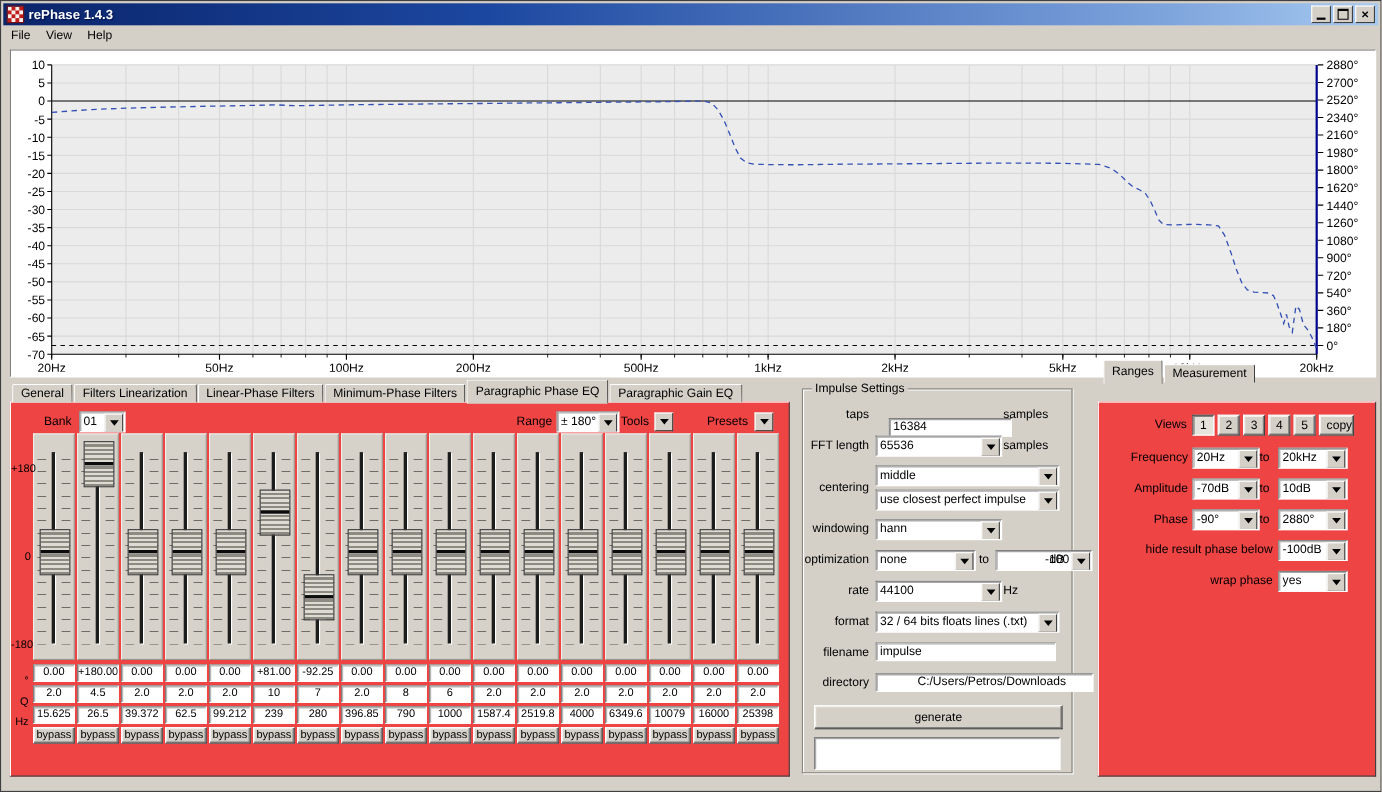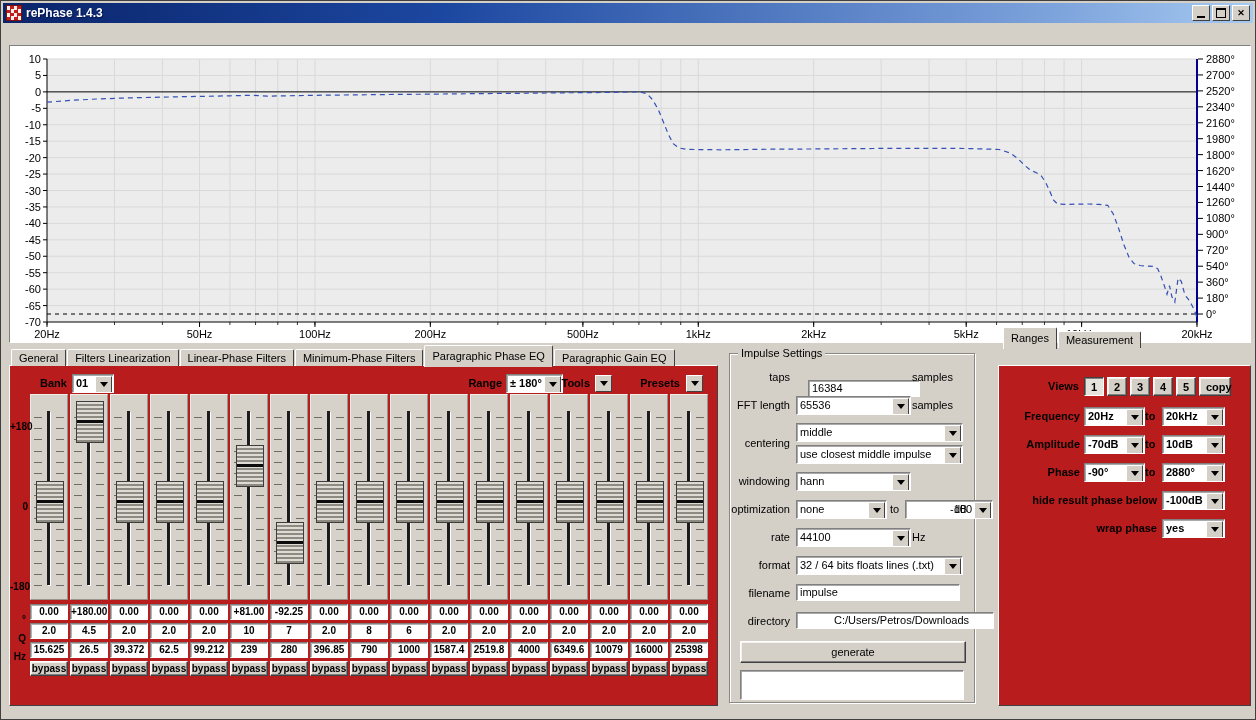--- a/index.html
+++ b/index.html
@@ -29,21 +29,21 @@
   .chart-widget{position:absolute;left:8px;top:44px;width:1240px;height:296px;background:#fff;
     border:1px solid;border-color:#808080 #fff #fff #808080;}
   .chart-widget svg{display:block;}
 
   
   .tabstrip{position:absolute;display:flex;align-items:flex-end;height:21px;z-index:3;}
   .tab{height:15px;padding:1px 7px 0;background:#d4d0c8;border:1px solid;border-color:#fff #404040 #d4d0c8 #fff;
     border-bottom:none;margin-right:1px;border-radius:2px 2px 0 0;line-height:15px;}
   .tab.active{height:19px;line-height:18px;position:relative;z-index:4;margin-bottom:-1px;padding-bottom:1px;}
 
-  .panel{position:absolute;background:#b91c1c;border:1px solid;border-color:#fff #404040 #404040 #fff;font-weight:bold;}
+  .panel{position:absolute;background:#ef4444;border:1px solid;border-color:#fff #404040 #404040 #fff;}
 
   
   .lbl{position:absolute;line-height:19px;white-space:nowrap;}
   .r{text-align:right;}
   .field,.combo{position:absolute;background:#fff;border:1px solid;border-color:#808080 #fff #fff #808080;
     box-shadow:inset 1px 1px 0 rgba(64,64,64,.45);height:17px;font:inherit;padding:0 3px;line-height:17px;white-space:nowrap;overflow:hidden;}
   input.field{padding:1px 3px;height:13px;line-height:13px;}
   .combo{padding-right:18px;}
   .combo .arrow,.dropbtn{position:absolute;right:1px;top:1px;width:15px;height:15px;background:#d4d0c8;
     border:1px solid;border-color:#fff #404040 #404040 #fff;display:flex;align-items:center;justify-content:center;}
@@ -91,20 +91,25 @@
         <div class="glyph-min"></div>
       </div>
     <div class="tb-btn">
         <div class="glyph-max"></div>
       </div>
     <div class="tb-btn">
         <div class="glyph-x">✕</div>
       </div>
   </div>
 
+  <div class="menubar">
+      <span class="menu-item">File</span>
+      <span class="menu-item">View</span>
+      <span class="menu-item">Help</span>
+    </div>
 
   <div class="chart-widget">
     <svg id="chart-svg" width="1236" height="292" style="font-family: &quot;Liberation Sans&quot;, sans-serif;">
         <rect x="37" y="13" width="1150" height="263" fill="#ececec"></rect>
         <line x1="37" y1="276" x2="37" y2="279" stroke="#333"></line>
         <line x1="104.50164930467781" y1="13" x2="104.50164930467781" y2="276" stroke="#d9d9d9" stroke-width="1"></line>
         <line x1="104.50164930467781" y1="276" x2="104.50164930467781" y2="279" stroke="#333"></line>
         <line x1="152.39483167119278" y1="13" x2="152.39483167119278" y2="276" stroke="#d9d9d9" stroke-width="1"></line>
         <line x1="152.39483167119278" y1="276" x2="152.39483167119278" y2="279" stroke="#333"></line>
         <line x1="189.54366999094773" y1="13" x2="189.54366999094773" y2="276" stroke="#d9d9d9" stroke-width="1"></line>
@@ -569,21 +574,21 @@
     <span class="lbl" style="left:182px;top:42px;">samples</span>
 
     <span class="lbl r" style="left:0;top:80px;width:60px;">centering</span>
     <div class="combo" style="left:66px;top:69px;width:144px;">
       <span>middle</span>
       <span class="arrow">
           <i></i>
         </span>
     </div>
     <div class="combo" style="left:66px;top:91px;width:144px;">
-      <span>use closest middle impulse</span>
+      <span>use closest perfect impulse</span>
       <span class="arrow">
           <i></i>
         </span>
     </div>
 
     <span class="lbl r" style="left:0;top:118px;width:60px;">windowing</span>
     <div class="combo" style="left:66px;top:118px;width:92px;">
       <span>hann</span>
       <span class="arrow">
           <i></i>

